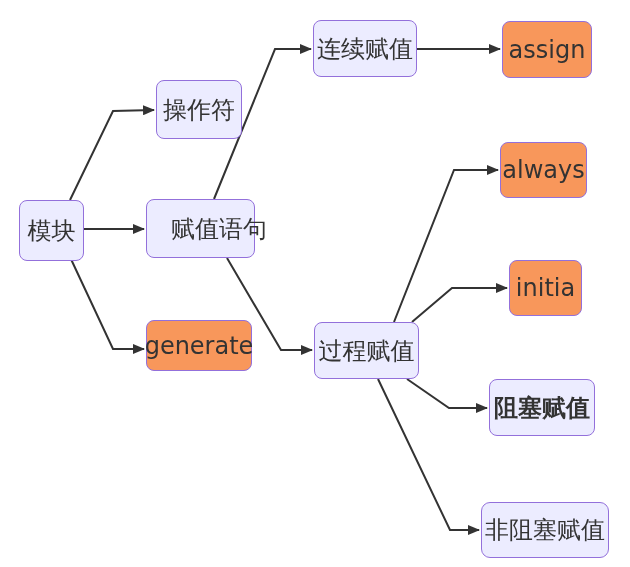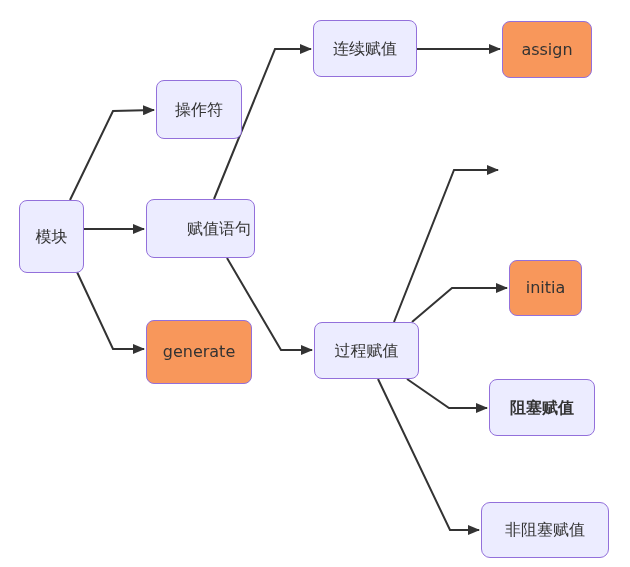--- a/index.html
+++ b/index.html
@@ -36,21 +36,21 @@
   .node {
     position: absolute;
     box-sizing: border-box;
     border: 1.6px solid #9370DB;
     border-radius: 8px;
     display: flex;
     align-items: center;
     justify-content: center;
   }
   .node-label {
-    font-size: 16px;
+    font-size: 24px;
     line-height: 1;
     white-space: nowrap;
   }
   .edge-line {
     fill: none;
     stroke-width: 2px;
     stroke-linejoin: miter;
   }
 </style>
 </head>
@@ -68,37 +68,40 @@
       <polyline points="70,257 113,349 144,349" class="edge-line" stroke="#333333" marker-end="url(#arrowhead)"></polyline>
       <polyline points="214,199 275,49 311,49" class="edge-line" stroke="#333333" marker-end="url(#arrowhead)"></polyline>
       <polyline points="417,49 500,49" class="edge-line" stroke="#333333" marker-end="url(#arrowhead)"></polyline>
       <polyline points="227,258 281,350 312,350" class="edge-line" stroke="#333333" marker-end="url(#arrowhead)"></polyline>
       <polyline points="394,322 454,170 498,170" class="edge-line" stroke="#333333" marker-end="url(#arrowhead)"></polyline>
       <polyline points="412,322 452,288 507,288" class="edge-line" stroke="#333333" marker-end="url(#arrowhead)"></polyline>
       <polyline points="407,379 449,408 487,408" class="edge-line" stroke="#333333" marker-end="url(#arrowhead)"></polyline>
       <polyline points="378,379 450,530 479,530" class="edge-line" stroke="#333333" marker-end="url(#arrowhead)"></polyline>
     </svg>
   <div class="nodes-layer" id="nodes-layer">
-      <div class="node" style="left: 19px; top: 200px; width: 65px; height: 73px; background: rgb(236, 236, 255); border-color: rgb(147, 112, 219);">
+      <div class="node" style="left: 19px; top: 200px; width: 65px; height: 61px; background: rgb(236, 236, 255); border-color: rgb(147, 112, 219);">
         <span class="node-label" style="color: rgb(51, 51, 51);">模块</span>
       </div>
       <div class="node" style="left: 156px; top: 80px; width: 86px; height: 59px; background: rgb(236, 236, 255); border-color: rgb(147, 112, 219);">
         <span class="node-label" style="color: rgb(51, 51, 51);">操作符</span>
       </div>
       <div class="node" style="left: 146px; top: 199px; width: 109px; height: 59px; background: rgb(236, 236, 255); border-color: rgb(147, 112, 219); padding-left: 37px;">
         <span class="node-label" style="color: rgb(51, 51, 51);">赋值语句</span>
       </div>
-      <div class="node" style="left: 146px; top: 320px; width: 106px; height: 64px; background: rgb(248, 151, 91); border-color: rgb(147, 112, 219);">
+      <div class="node" style="left: 146px; top: 320px; width: 106px; height: 51px; background: rgb(248, 151, 91); border-color: rgb(147, 112, 219);">
         <span class="node-label" style="color: rgb(51, 51, 51);">generate</span>
       </div>
       <div class="node" style="left: 313px; top: 20px; width: 104px; height: 57px; background: rgb(236, 236, 255); border-color: rgb(147, 112, 219);">
         <span class="node-label" style="color: rgb(51, 51, 51);">连续赋值</span>
       </div>
       <div class="node" style="left: 502px; top: 21px; width: 90px; height: 57px; background: rgb(248, 151, 91); border-color: rgb(147, 112, 219);">
         <span class="node-label" style="color: rgb(51, 51, 51);">assign</span>
+      </div>
+      <div class="node" style="left: 500px; top: 142px; width: 87px; height: 56px; background: rgb(248, 151, 91); border-color: rgb(147, 112, 219);">
+        <span class="node-label" style="color: rgb(51, 51, 51);">always</span>
       </div>
       <div class="node" style="left: 509px; top: 260px; width: 73px; height: 56px; background: rgb(248, 151, 91); border-color: rgb(147, 112, 219);">
         <span class="node-label" style="color: rgb(51, 51, 51);">initia</span>
       </div>
       <div class="node" style="left: 314px; top: 322px; width: 105px; height: 57px; background: rgb(236, 236, 255); border-color: rgb(147, 112, 219);">
         <span class="node-label" style="color: rgb(51, 51, 51);">过程赋值</span>
       </div>
       <div class="node" style="left: 489px; top: 379px; width: 106px; height: 57px; background: rgb(236, 236, 255); border-color: rgb(147, 112, 219); font-weight: bold;">
         <span class="node-label" style="color: rgb(51, 51, 51);">阻塞赋值</span>
       </div>

